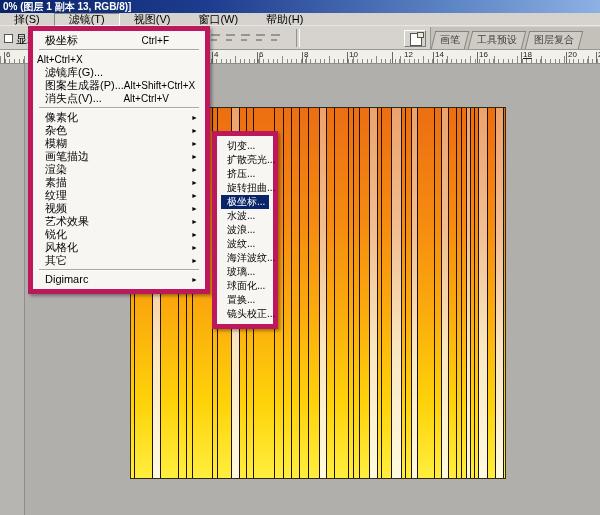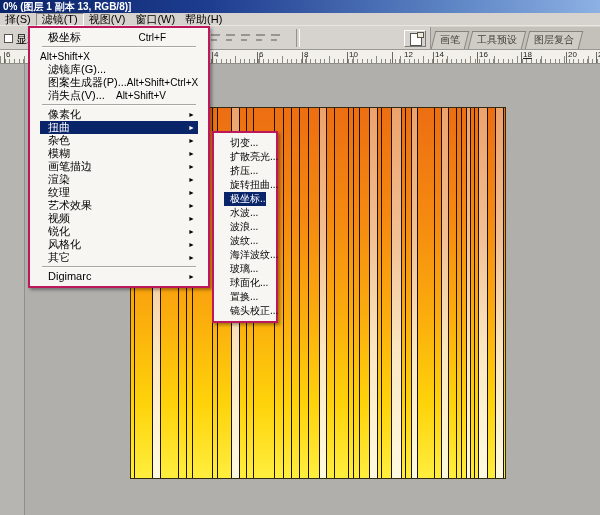--- a/index.html
+++ b/index.html
@@ -7,21 +7,21 @@
        font-family:"Liberation Sans","DejaVu Sans",sans-serif;
        background:#b0afac;-webkit-font-smoothing:none;}
   
   .title-bar{position:absolute;left:0;top:0;width:600px;height:13px;
        background:linear-gradient(90deg,#0a246a 0%,#1e3d8f 35%,#5d84c4 75%,#8db1e3 100%);
        color:#fff;font-size:10px;font-weight:bold;line-height:13px;
        padding-left:3px;box-sizing:border-box;white-space:nowrap;overflow:hidden;}
   .menu-bar{position:absolute;left:0;top:13px;width:600px;height:13px;
        background:#d6d3ce;font-size:11px;line-height:13px;white-space:nowrap;
        border-bottom:1px solid #e8e6e1;box-sizing:border-box;}
-  .menu-bar .mitem{display:inline-block;padding:0 5px;color:#000;height:12px;}
+  .menu-bar .mitem{display:inline-block;padding:0 14px;color:#000;height:12px;}
   .menu-bar .mitem.pressed{border:1px solid;border-color:#8a8885 #fff #fff #8a8885;
        background:#dad7d2;height:11px;line-height:11px;}
   .options-bar{position:absolute;left:0;top:26px;width:600px;height:24px;
        background:#d6d3ce;border-bottom:1px solid #9a9894;box-sizing:border-box;}
   .checkbox{position:absolute;left:4px;top:8px;width:7px;height:7px;background:#fff;
        border:1px solid #58564f;}
   .show-label{position:absolute;left:16px;top:6px;font-size:11px;color:#000;}
   .align-icons{position:absolute;left:210px;top:6px;height:12px;}
   .aicon{display:inline-block;width:11px;height:11px;margin-right:4px;vertical-align:top;
        background:
@@ -52,22 +52,22 @@
   .ruler .rtick{position:absolute;bottom:0;width:1px;height:11px;background:#6b695f;}
   
   .workspace{position:absolute;left:0;top:64px;width:600px;height:451px;background:#b0afac;}
   .panel-strip{position:absolute;left:0;top:0;width:24px;height:451px;background:#b6b5b1;
        border-right:1px solid #8f8e8b;}
   .canvas-image{position:absolute;left:130px;top:43px;width:374px;height:370px;
        border:1px solid #332a12;overflow:hidden;}
   .cline{position:absolute;top:0;width:1px;height:370px;background:#1d1205;}
   .lstripe{position:absolute;top:0;height:370px;}
   
-  .menu-pop{position:absolute;background:#f7f6f2;border:2px solid #be185d;
-       box-shadow:2px 2px 3px rgba(0,0,0,.35);box-sizing:border-box;padding:3px 10px;}
+  .menu-pop{position:absolute;background:#f7f6f2;border:5px solid #be185d;
+       box-shadow:2px 2px 3px rgba(0,0,0,.35);box-sizing:border-box;padding:3px 4px;}
   #filter-menu{left:28px;top:26px;width:182px;z-index:10;}
   #distort-submenu{left:212px;top:131px;width:66px;z-index:11;}
   .mrow{position:relative;height:13px;line-height:13px;font-size:11px;color:#000;
        display:flex;align-items:center;white-space:nowrap;}
   #distort-submenu .mrow{height:14px;line-height:14px;font-size:10px;}
   .mrow .lbl{padding-left:8px;flex:1;}
   #distort-submenu .mrow .lbl{padding-left:6px;}
   .mrow .sc{margin-right:32px;font-size:10px;}
   .mrow .arr{position:absolute;right:3px;top:0;font-size:7px;line-height:13px;}
   .mrow.hl{background:#0a246a;color:#fff;}
@@ -183,68 +183,68 @@
       </div>
   </div>
 
   <div class="menu-pop" id="filter-menu">
       <div class="mrow">
         <span class="lbl">极坐标</span>
         <span class="sc">Ctrl+F</span>
       </div>
       <div class="msep"></div>
       <div class="mrow">
-        <span class="sc">Alt+Shift+X</span>
+        <span class="sc">Alt+Ctrl+X</span>
       </div>
       <div class="mrow">
         <span class="lbl">滤镜库(G)...</span>
       </div>
       <div class="mrow">
         <span class="lbl">图案生成器(P)...</span>
         <span class="sc">Alt+Shift+Ctrl+X</span>
       </div>
       <div class="mrow">
         <span class="lbl">消失点(V)...</span>
-        <span class="sc">Alt+Shift+V</span>
+        <span class="sc">Alt+Ctrl+V</span>
       </div>
       <div class="msep"></div>
       <div class="mrow">
         <span class="lbl">像素化</span>
         <span class="arr">►</span>
       </div>
-      <div class="mrow hl">
-        <span class="lbl">扭曲</span>
-        <span class="arr">►</span>
-      </div>
       <div class="mrow">
         <span class="lbl">杂色</span>
         <span class="arr">►</span>
       </div>
       <div class="mrow">
         <span class="lbl">模糊</span>
         <span class="arr">►</span>
       </div>
       <div class="mrow">
         <span class="lbl">画笔描边</span>
         <span class="arr">►</span>
       </div>
       <div class="mrow">
         <span class="lbl">渲染</span>
         <span class="arr">►</span>
       </div>
       <div class="mrow">
+        <span class="lbl">素描</span>
+        <span class="arr">►</span>
+      </div>
+      <div class="mrow">
         <span class="lbl">纹理</span>
         <span class="arr">►</span>
       </div>
       <div class="mrow">
+        <span class="lbl">视频</span>
+        <span class="arr">►</span>
+      </div>
+      <div class="mrow">
         <span class="lbl">艺术效果</span>
-        <span class="arr">►</span>
-      </div>
-      <div class="mrow">
-        <span class="lbl">视频</span>
         <span class="arr">►</span>
       </div>
       <div class="mrow">
         <span class="lbl">锐化</span>
         <span class="arr">►</span>
       </div>
       <div class="mrow">
         <span class="lbl">风格化</span>
         <span class="arr">►</span>
       </div>

